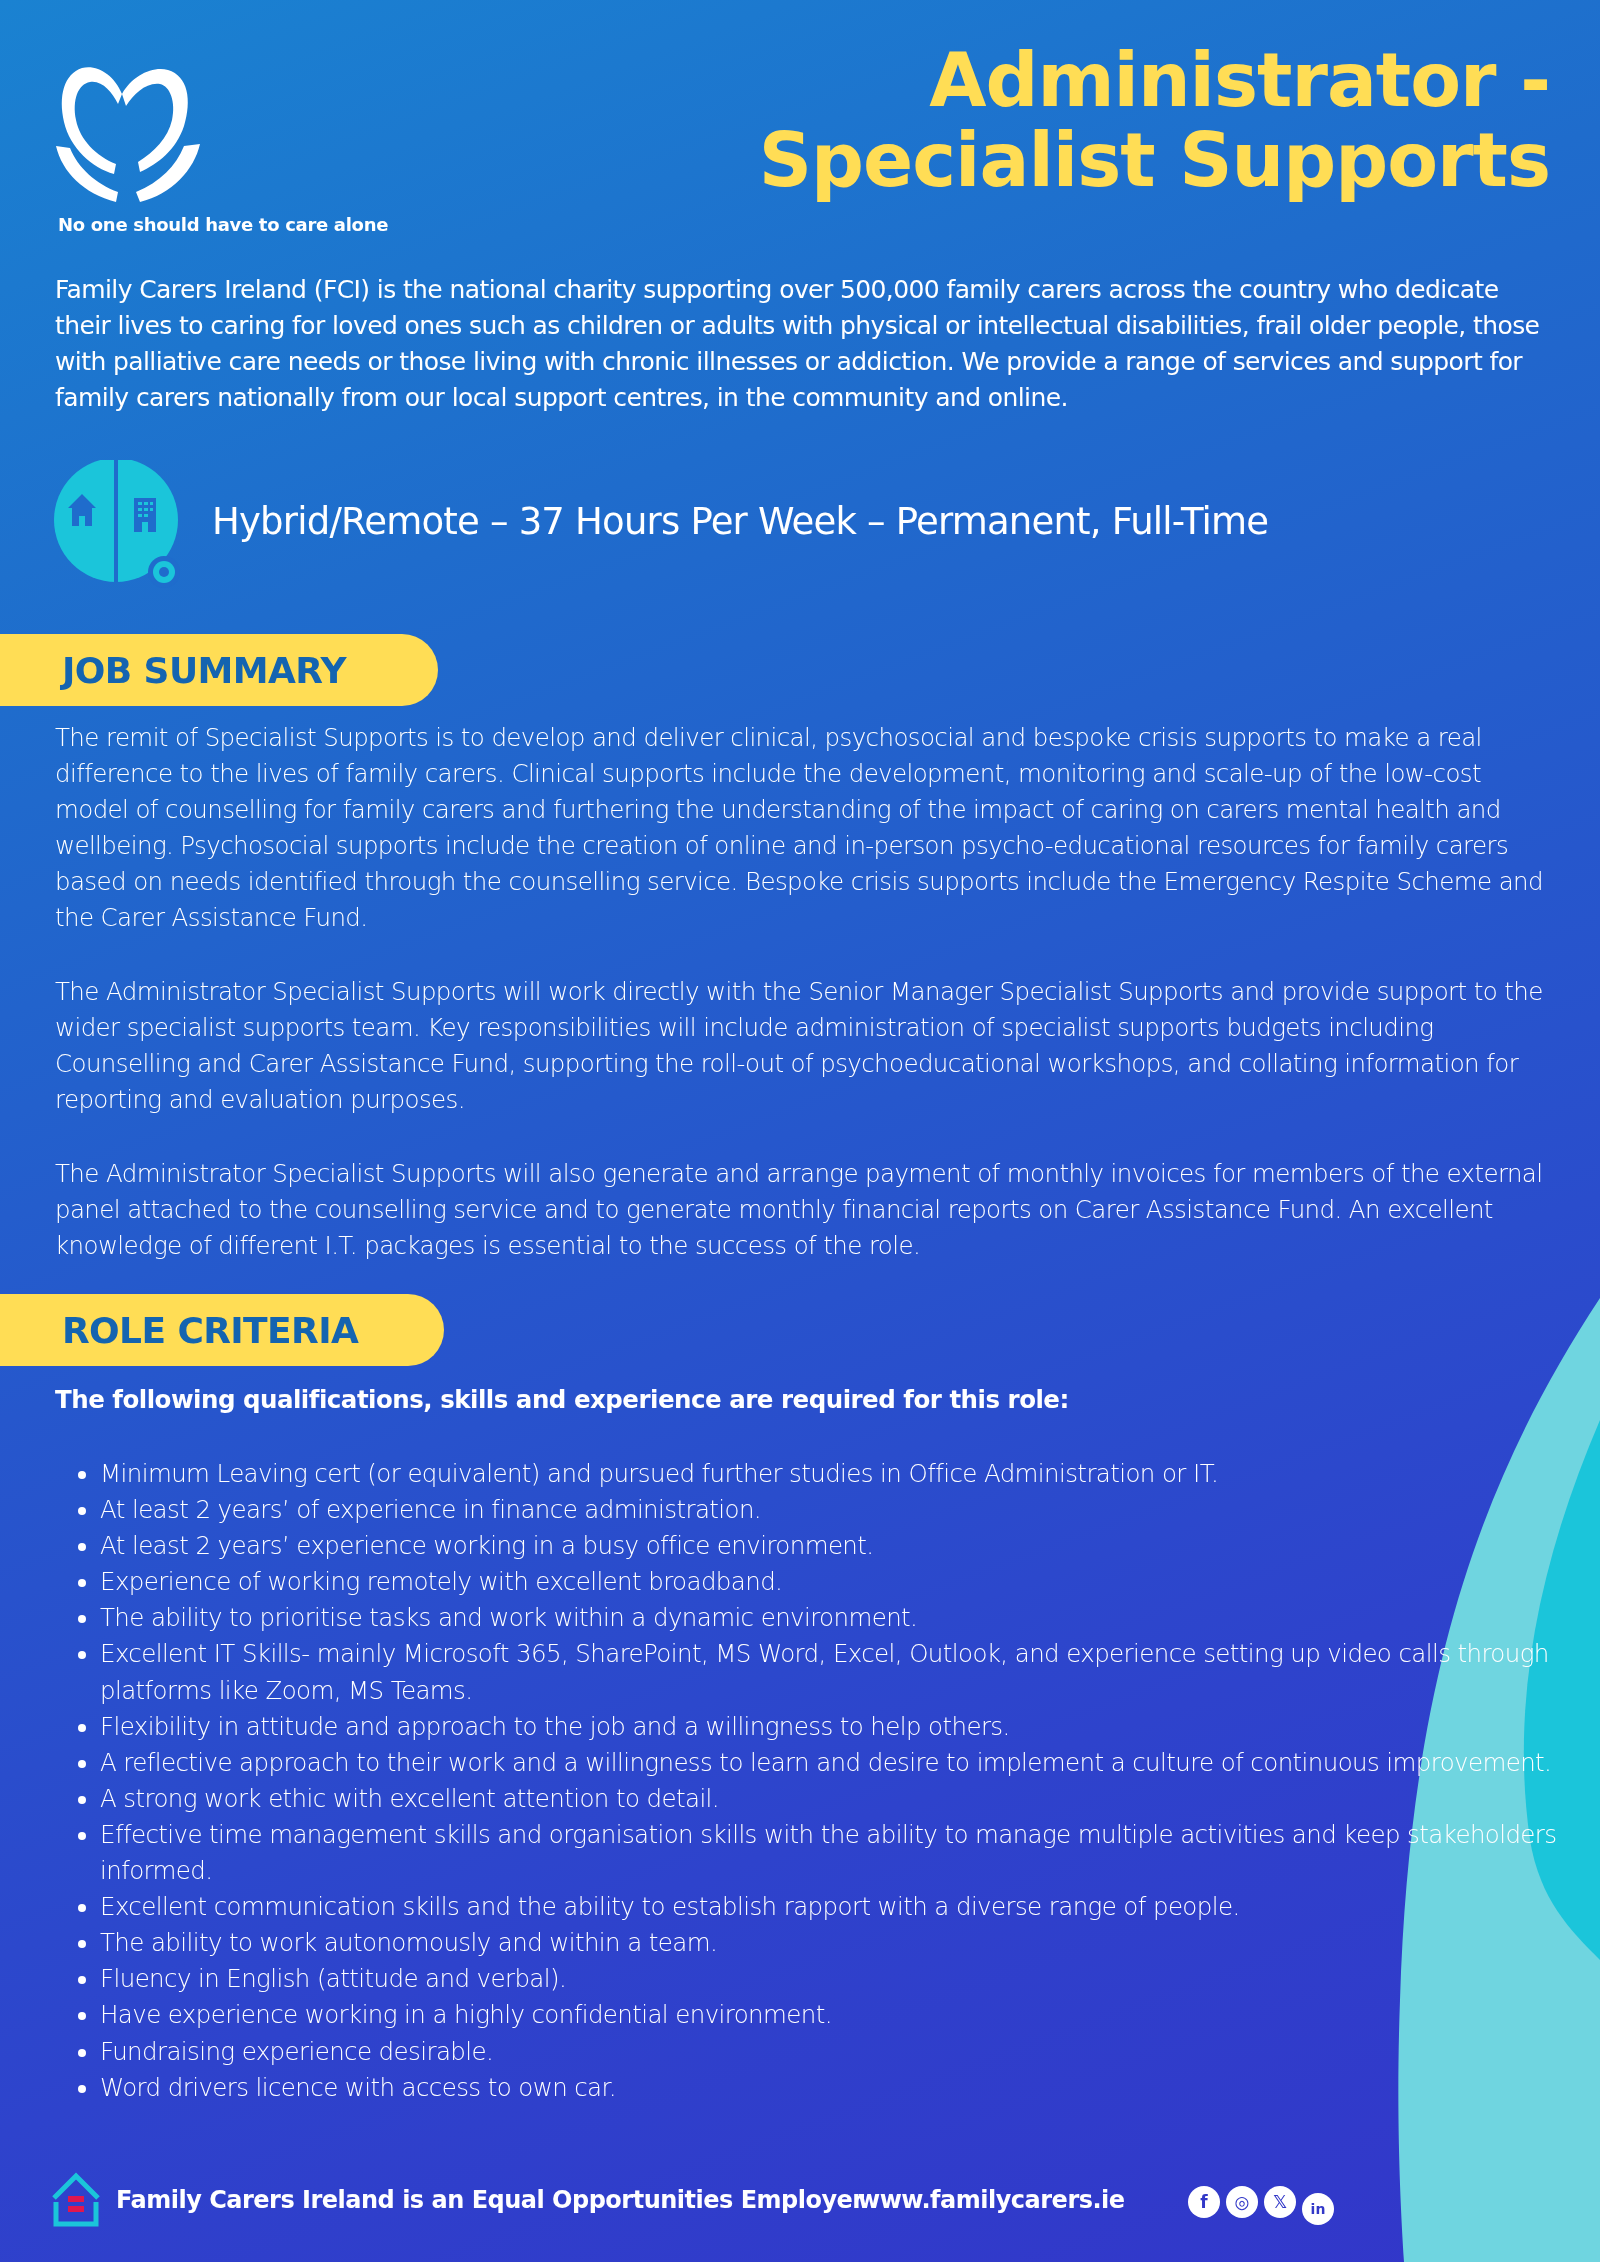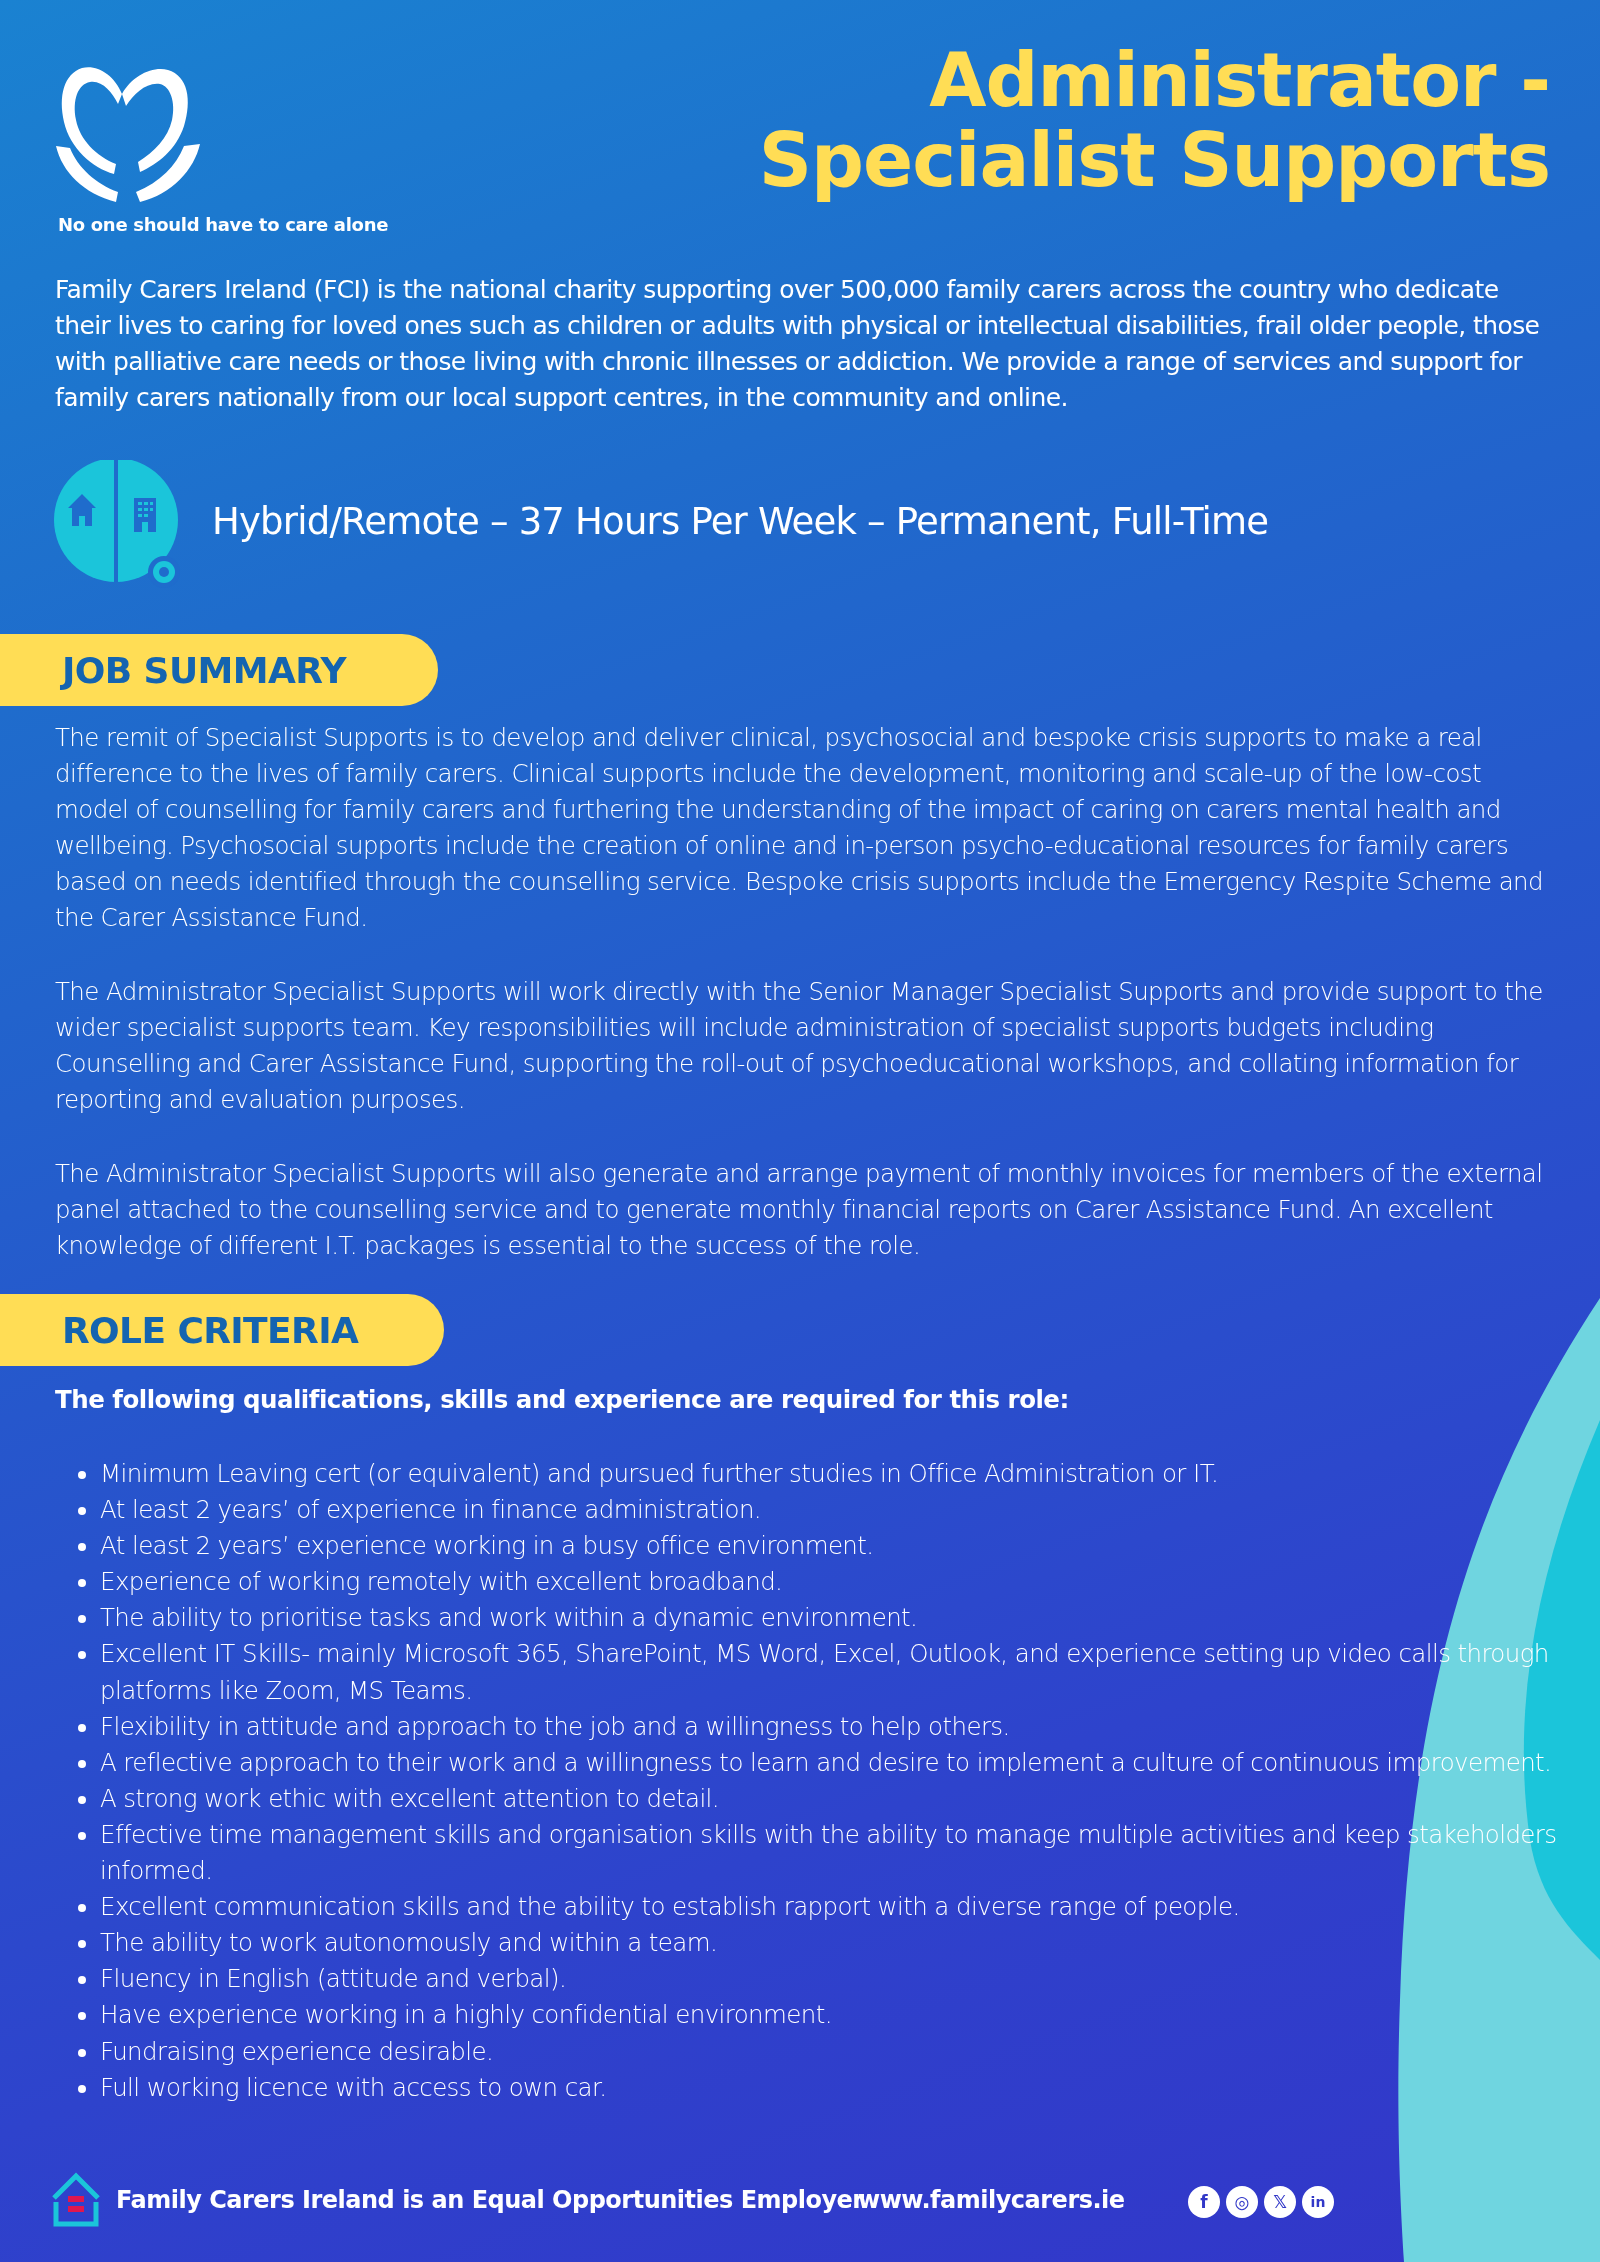--- a/index.html
+++ b/index.html
@@ -100,31 +100,31 @@
   <li>Excellent IT Skills- mainly Microsoft 365, SharePoint, MS Word, Excel, Outlook, and experience setting up video calls through platforms like Zoom, MS Teams.</li>
   <li>Flexibility in attitude and approach to the job and a willingness to help others.</li>
   <li>A reflective approach to their work and a willingness to learn and desire to implement a culture of continuous improvement.</li>
   <li>A strong work ethic with excellent attention to detail.</li>
   <li>Effective time management skills and organisation skills with the ability to manage multiple activities and keep stakeholders informed.</li>
   <li>Excellent communication skills and the ability to establish rapport with a diverse range of people.</li>
   <li>The ability to work autonomously and within a team.</li>
   <li>Fluency in English (attitude and verbal).</li>
   <li>Have experience working in a highly confidential environment.</li>
   <li>Fundraising experience desirable.</li>
-  <li>Full working licence with access to own car.</li>
+  <li>Word drivers licence with access to own car.</li>
 </ul>
 
 <div class="footer">
   <svg class="footer-house" viewBox="0 0 52 56">
     <path d="M4,26 L26,4 L48,26" fill="none" stroke="#1bc5da" stroke-width="5"></path>
     <path d="M6,30 L6,52 L46,52 L46,30" fill="none" stroke="#1bc5da" stroke-width="5"></path>
     <rect x="18" y="24" width="16" height="6" fill="#e0174f"></rect>
     <rect x="18" y="34" width="16" height="6" fill="#e0174f"></rect>
   </svg>
   <div class="footer-eq">Family Carers Ireland is an Equal Opportunities Employer.</div>
   <a class="footer-url">www.familycarers.ie</a>
   <div class="socials">
     <a class="social">f</a>
     <a class="social">◎</a>
     <a class="social">𝕏</a>
-    <a class="social" style="font-size:14px;">in</a>
+    <a class="social" style="font-size:14px;margin-top:7px;">in</a>
   </div>
 </div>
 
 </body></html>

